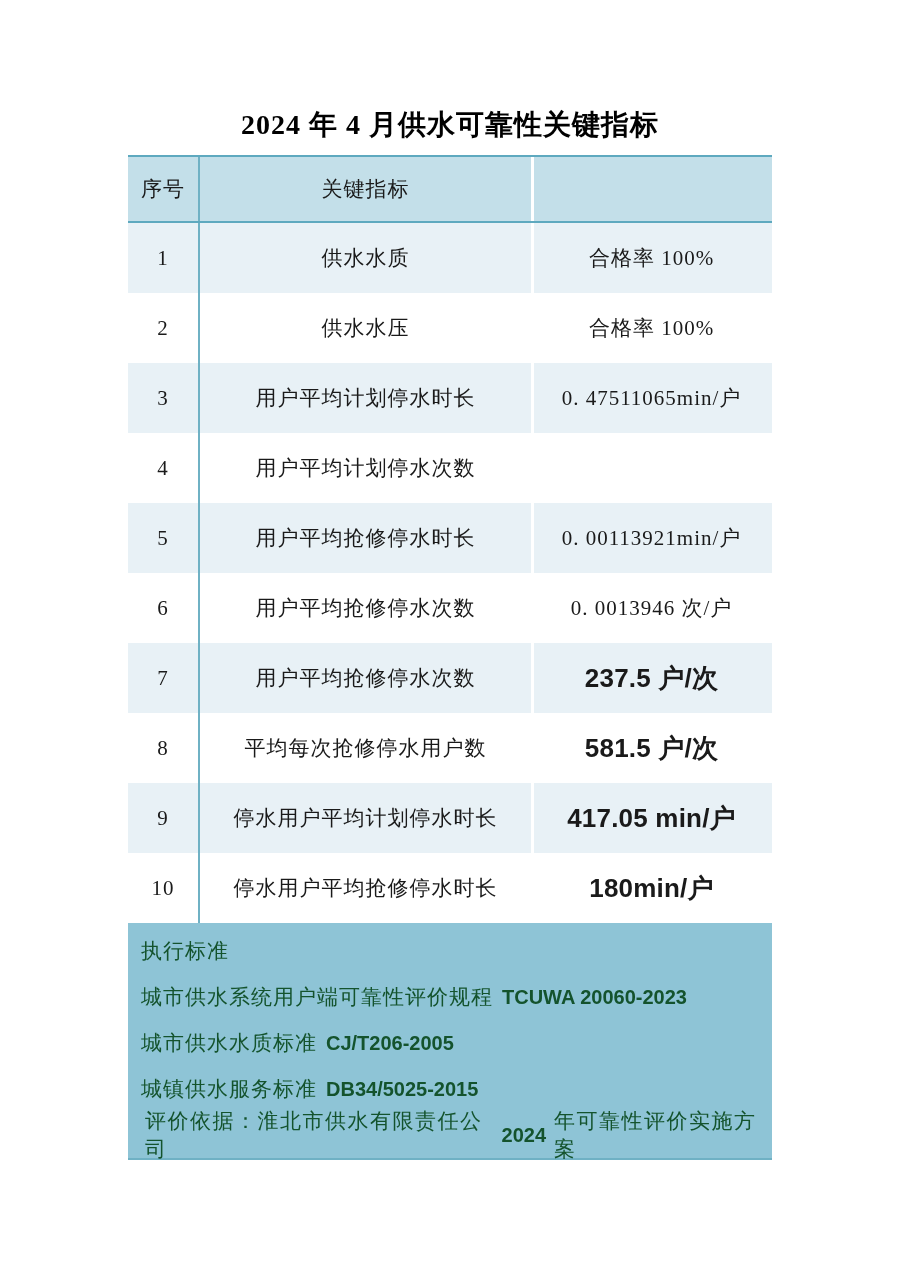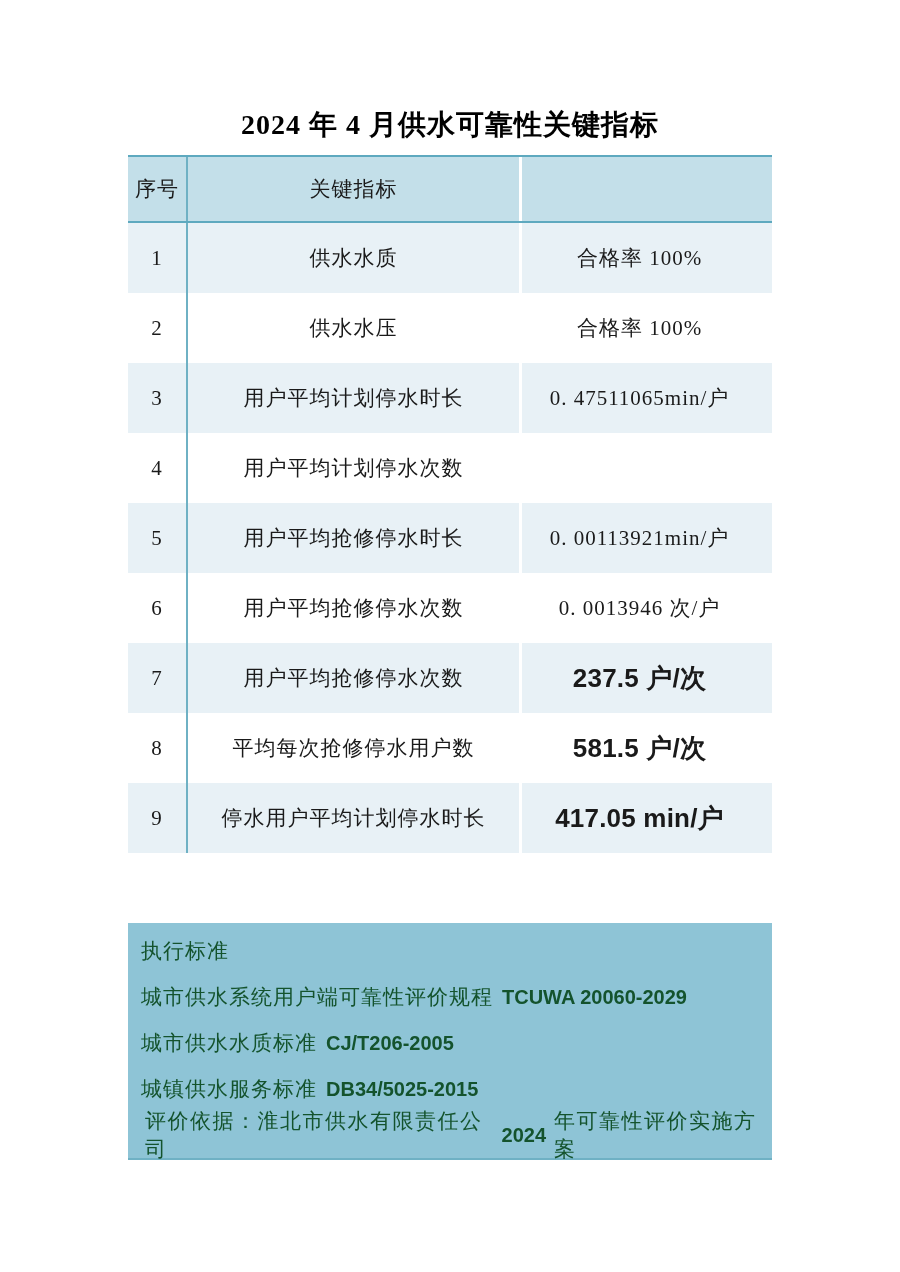--- a/index.html
+++ b/index.html
@@ -49,21 +49,21 @@
     background: #ffffff;
   }
   .row.shaded { background: #e8f1f6; }
   .c1, .c2, .c3 {
     display: flex;
     align-items: center;
     justify-content: center;
     box-sizing: border-box;
     text-align: center;
   }
-  .c1 { width: 60px;  border-right: 2px solid #6fb1c4; }
+  .c1 { width: 72px;  border-right: 2px solid #6fb1c4; }
   .c2 { width: 334px; border-right: 3px solid #ffffff; }
   .c3 { width: 235px; }
   .sans-result .c3 {
     font-family: "Liberation Sans", "DejaVu Sans", sans-serif;
     font-weight: 700;
     font-size: 26px;
     letter-spacing: 0.2px;
   }
   .footer {
     position: absolute;
@@ -155,32 +155,37 @@
       <div class="c2">平均每次抢修停水用户数</div>
       <div class="c3">581.5 户/次</div>
     </div>
 
     <div class="row shaded sans-result">
       <div class="c1">9</div>
       <div class="c2">停水用户平均计划停水时长</div>
       <div class="c3">417.05 min/户</div>
     </div>
 
+    <div class="row sans-result">
+      <div class="c1">10</div>
+      <div class="c2">停水用户平均抢修停水时长</div>
+      <div class="c3">180min/户</div>
+    </div>
 
   </div>
 
   <div class="footer">
 
     <div class="f-line">
       <span>执行标准</span>
     </div>
 
     <div class="f-line">
       <span>城市供水系统用户端可靠性评价规程</span>
-      <span class="code">TCUWA 20060-2029</span>
+      <span class="code">TCUWA 20060-2023</span>
     </div>
 
     <div class="f-line">
       <span>城市供水水质标准</span>
       <span class="code">CJ/T206-2005</span>
     </div>
 
     <div class="f-line">
       <span>城镇供水服务标准</span>
       <span class="code">DB34/5025-2015</span>

